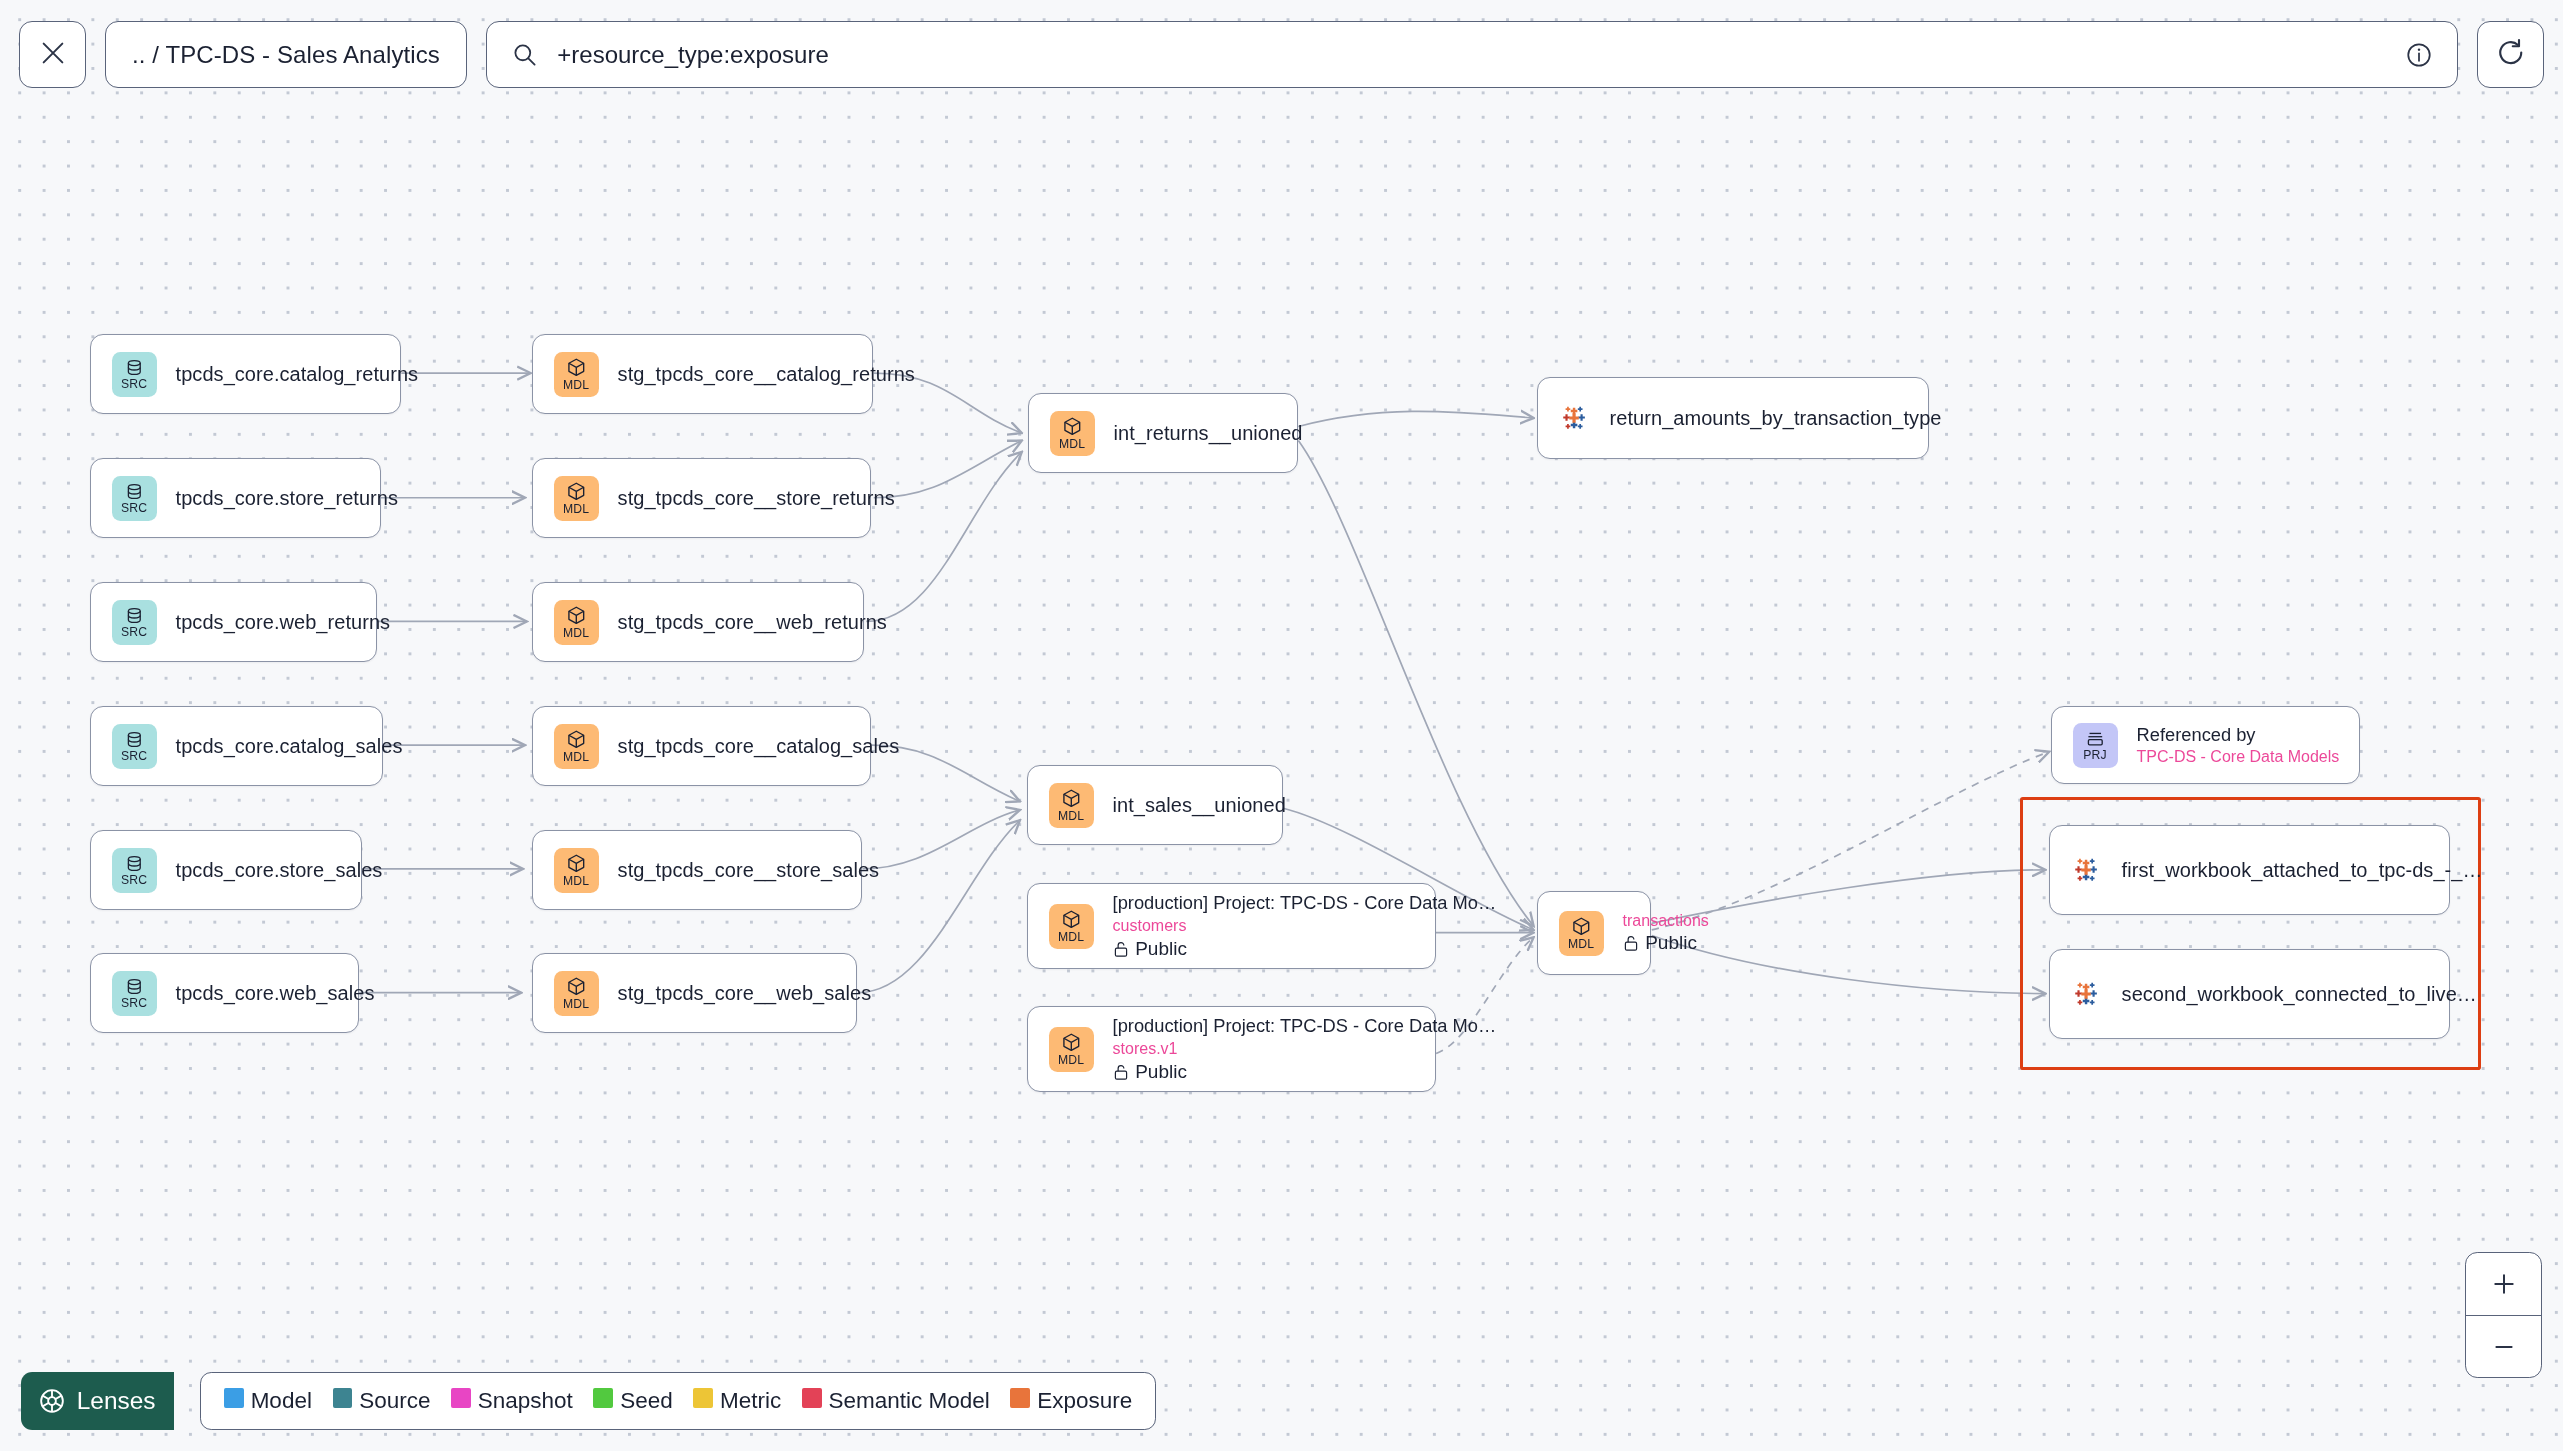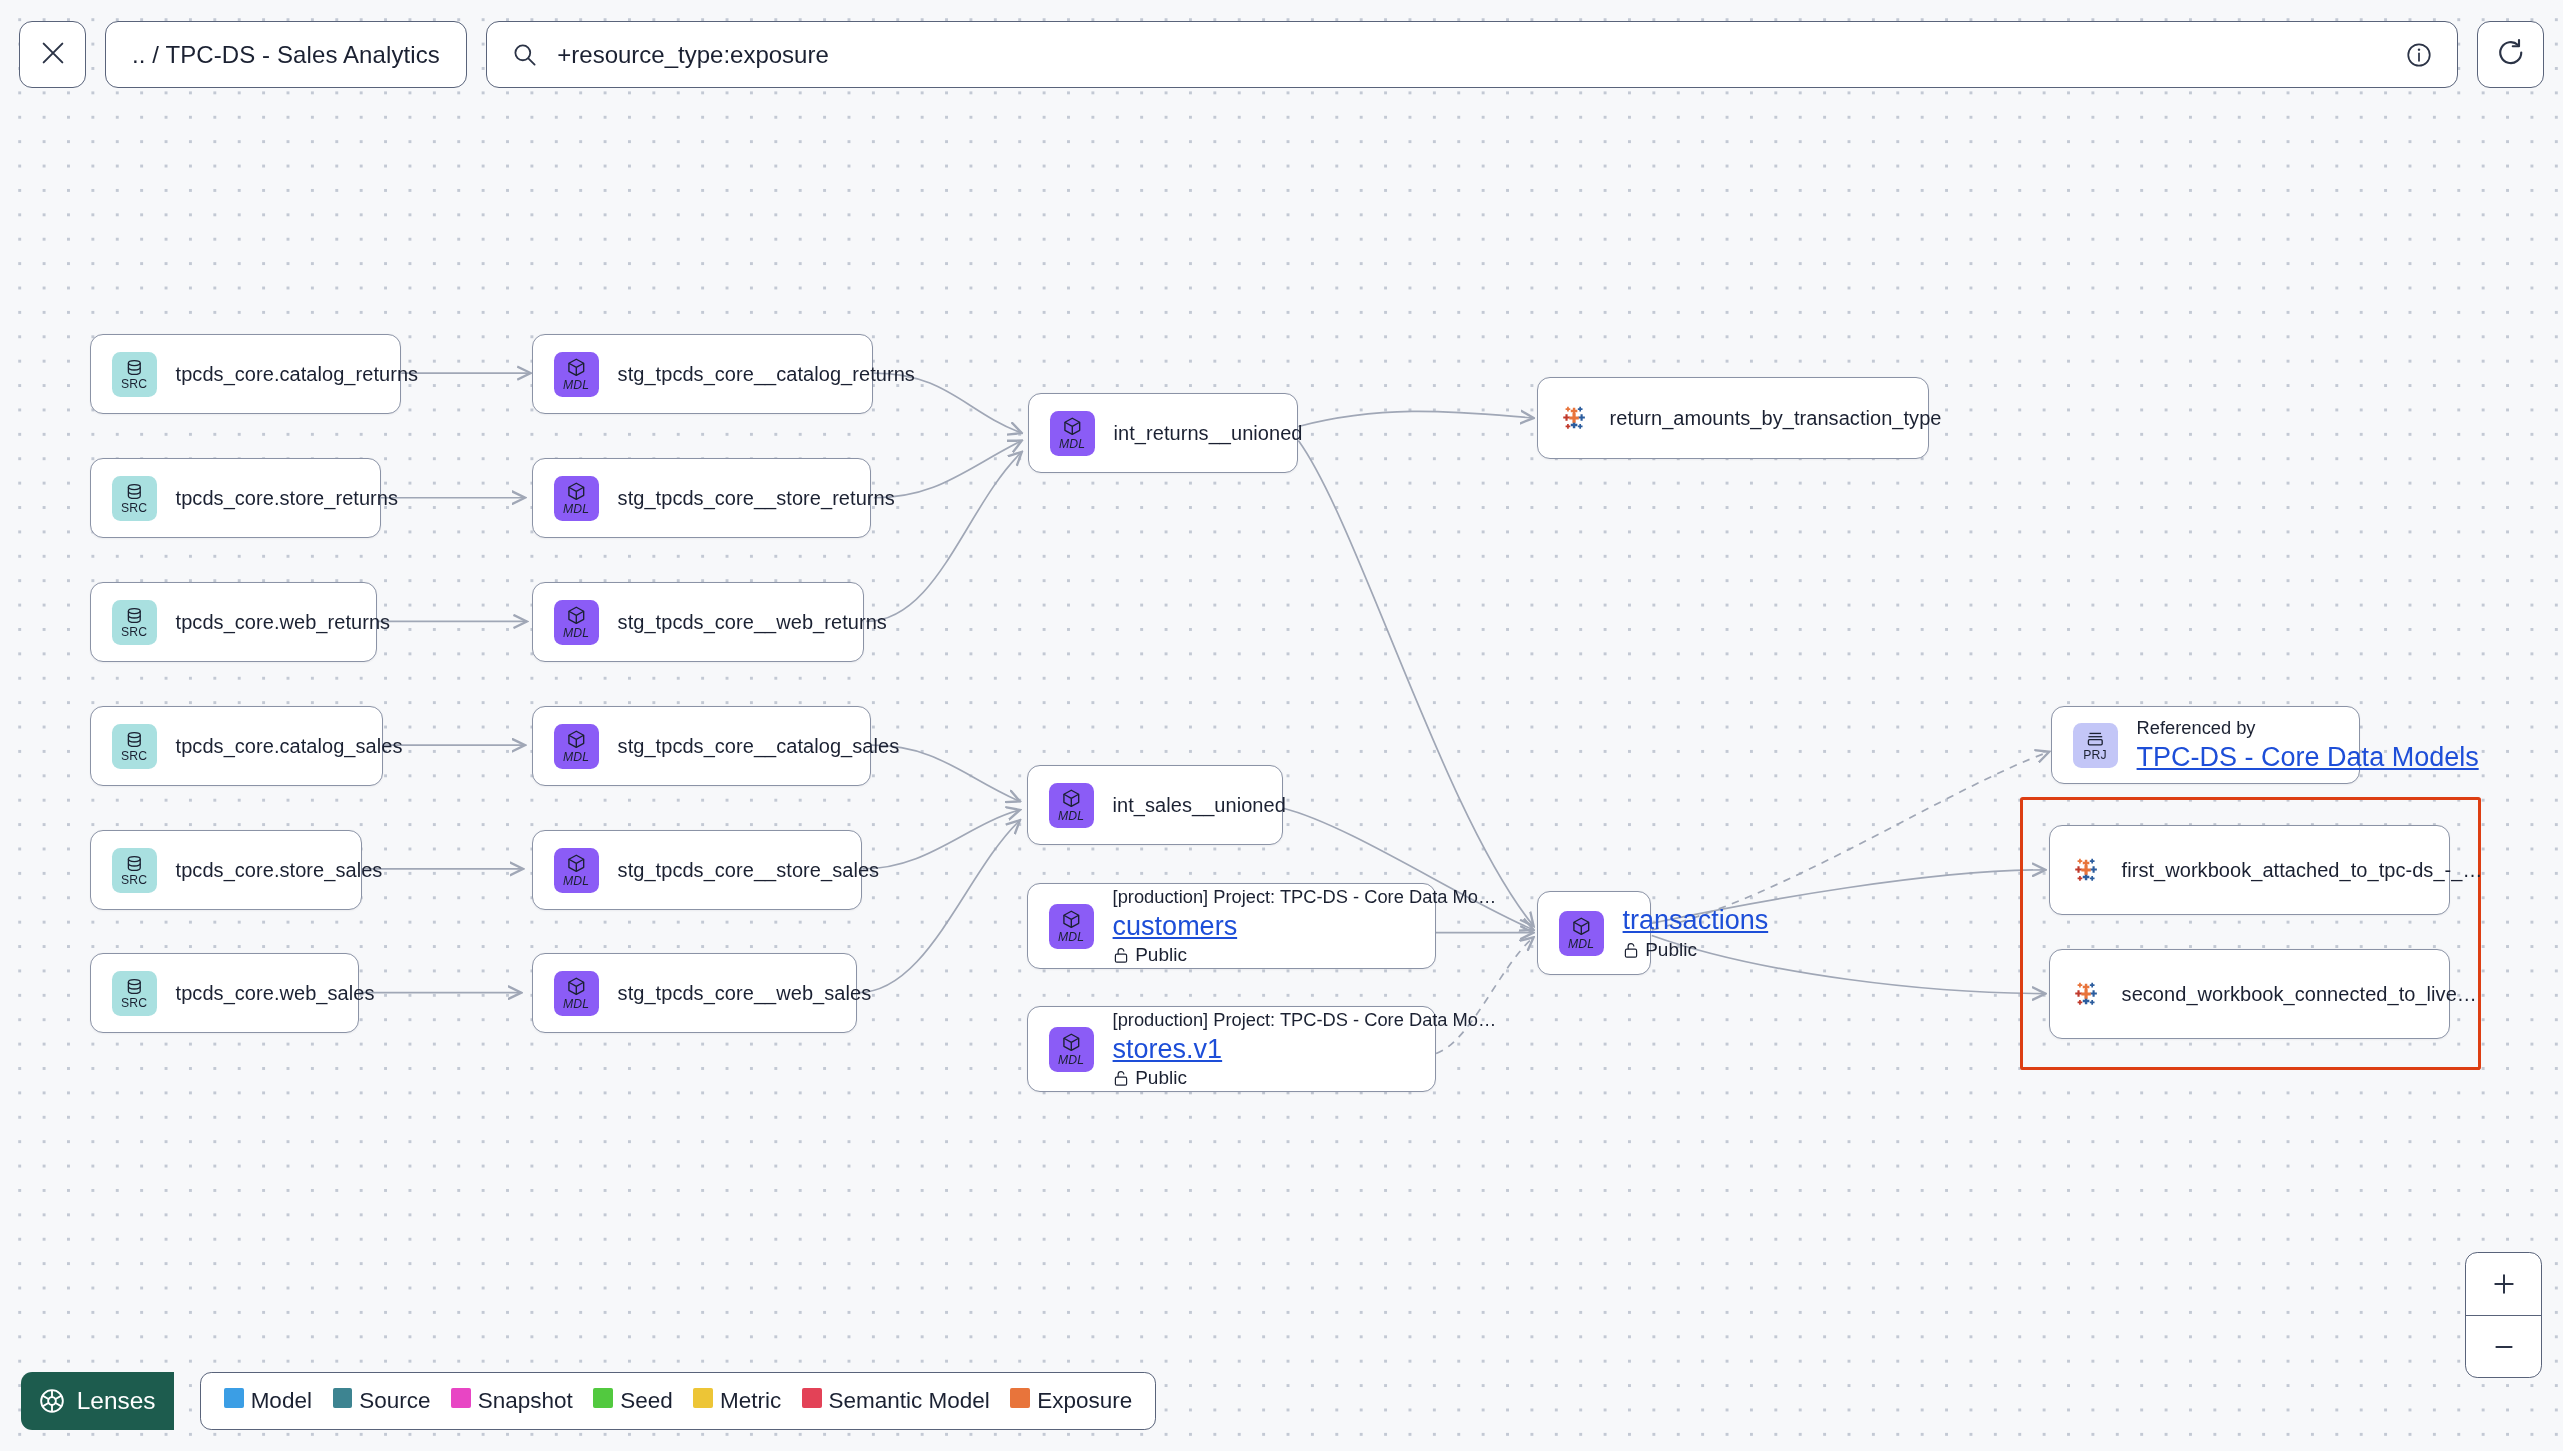--- a/index.html
+++ b/index.html
@@ -102,30 +102,30 @@
   }
   .badge svg { display: block; }
   .badge-txt {
     font-size: 12.2px;
     color: #1b2132;
     line-height: 1;
     letter-spacing: 0.2px;
     margin-top: 0.9px;
   }
   .badge.src { background: #a9e0e0; }
-  .badge.mdl { background: #8b5cf6; font-style: italic; }
+  .badge.mdl { background: #fdba74; }
   .badge.prj { background: #c3c6f7; }
 
   .node-body { display: flex; flex-direction: column; gap: 2.8px; min-width: 0; }
   .node-sub {
     font-size: 18.3px;
     color: #1b2132;
     white-space: nowrap;
   }
-  .node-name { font-size: 27px; color: #1d4ed8; white-space: nowrap; text-decoration: underline; }
+  .node-name { font-size: 16px; color: #ec4899; white-space: nowrap; }
   .node-meta {
     font-size: 19px; color: #1b2132;
     display: flex; align-items: center; gap: 6.6px;
     white-space: nowrap;
   }
   .node-meta svg { width: 16px; height: 18px; display: block; }
 
   .tableau { width: 32px; height: 32px; flex: 0 0 auto; display:block; }
 
   

